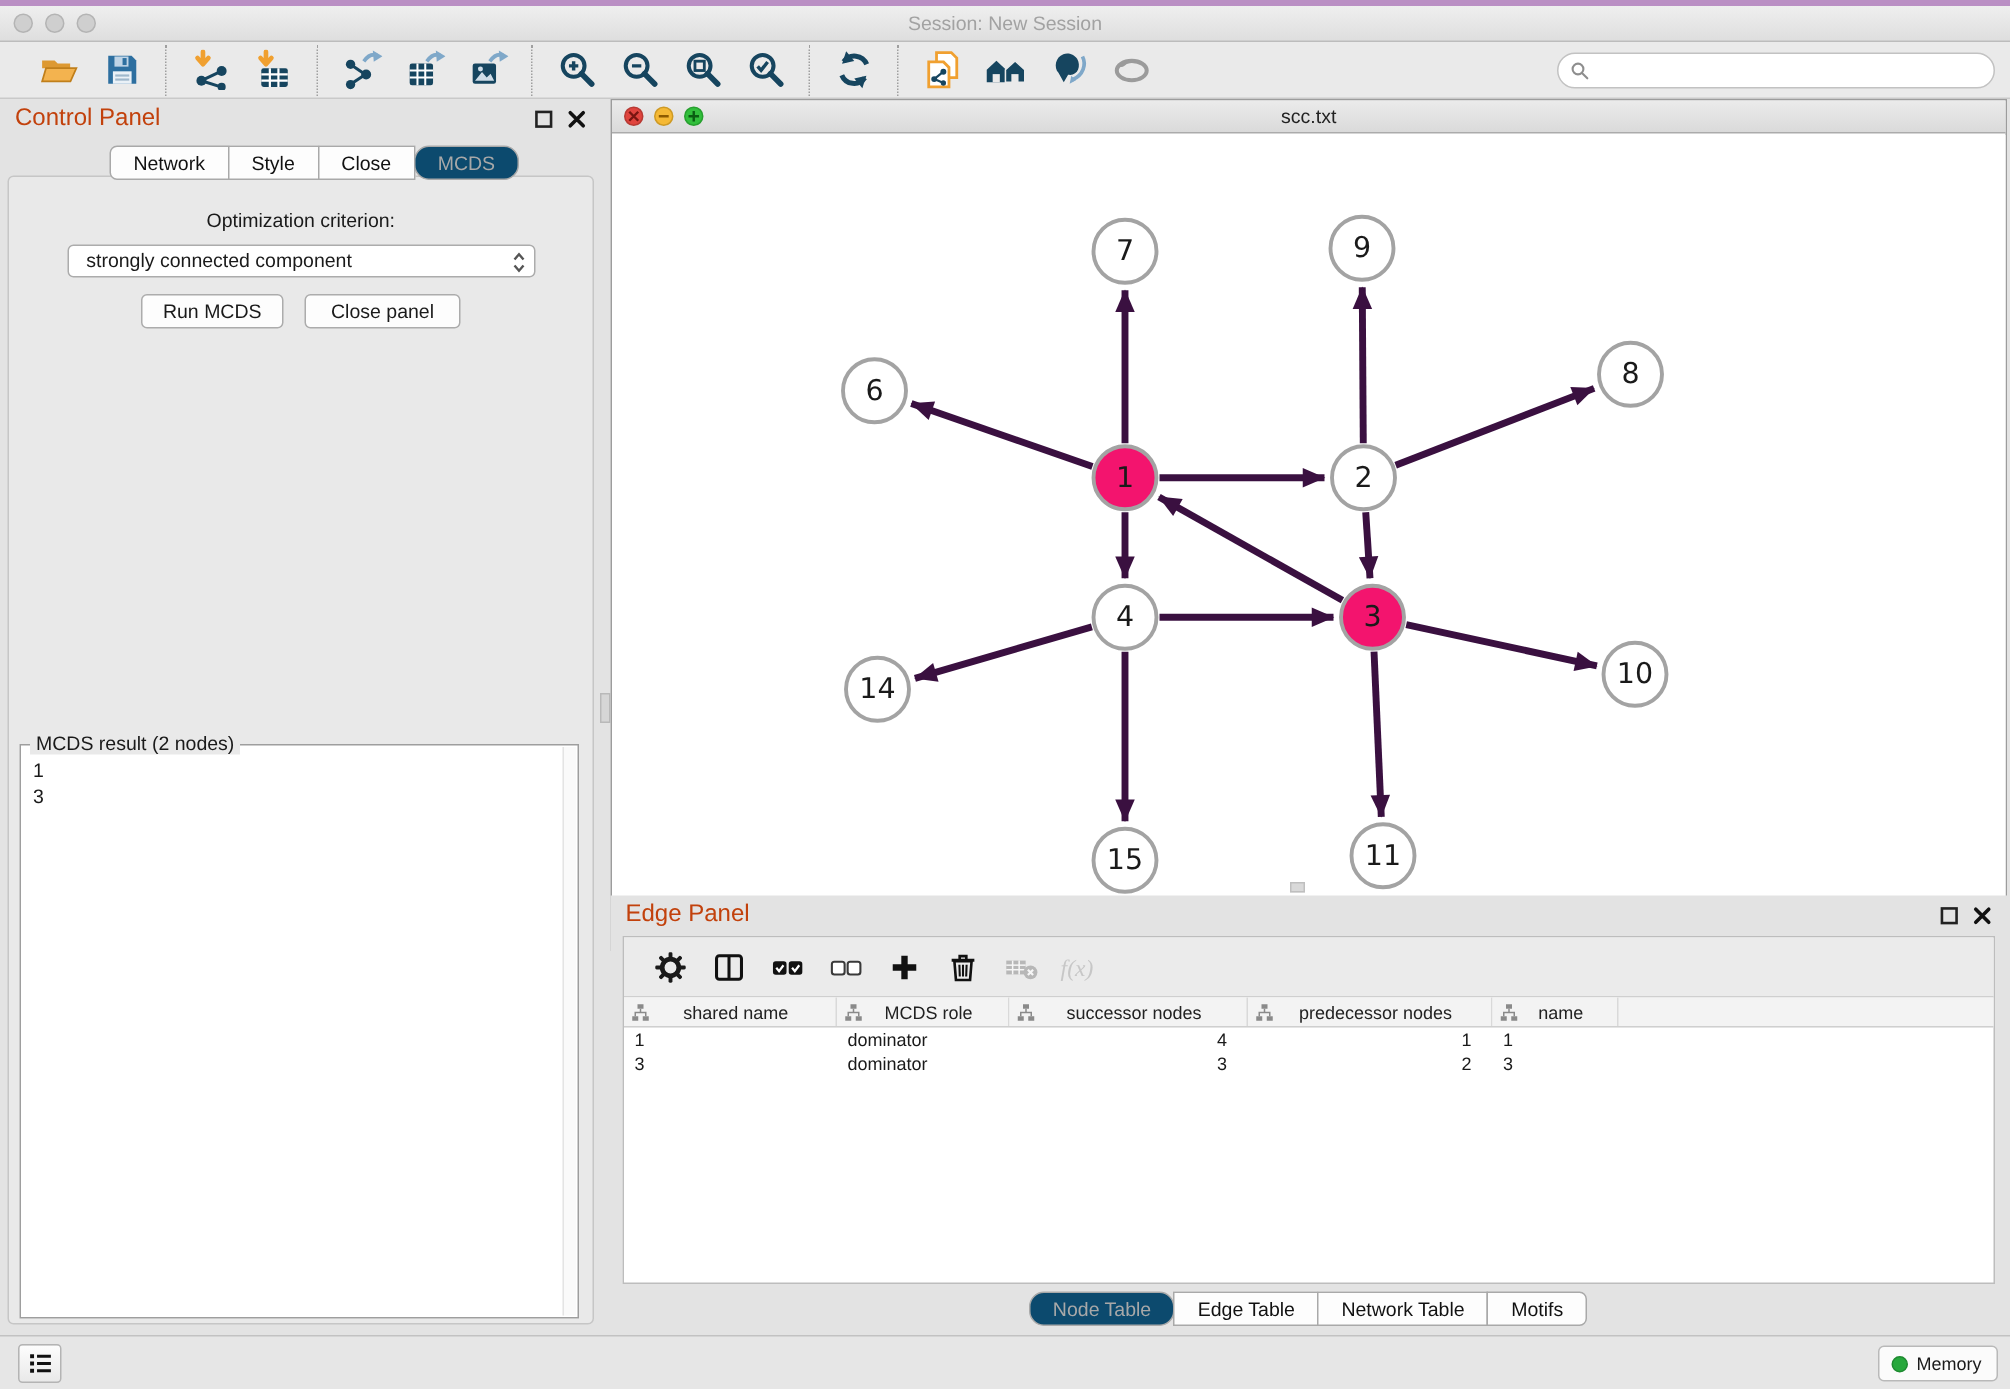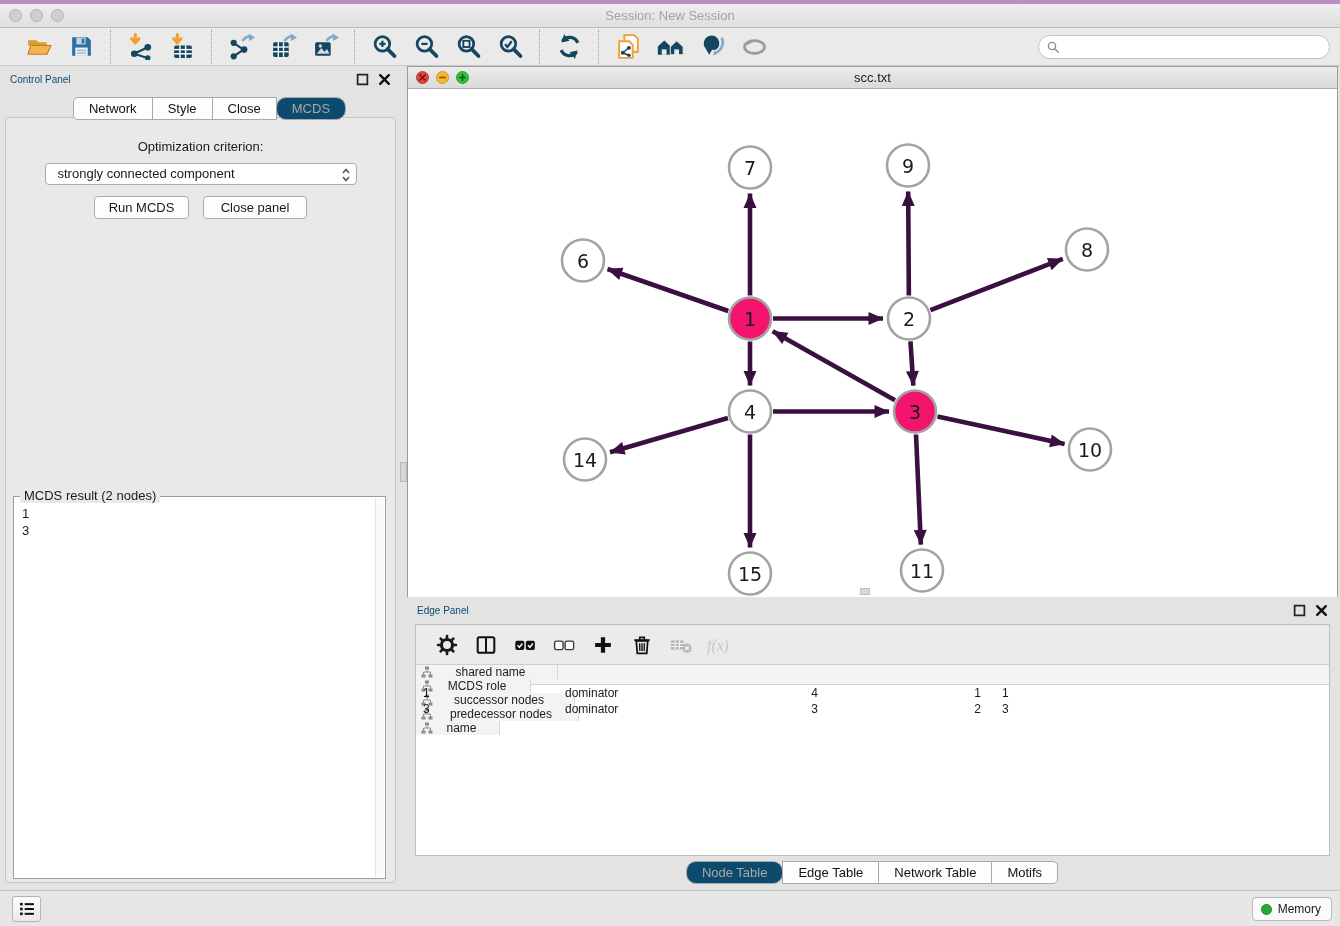--- a/index.html
+++ b/index.html
@@ -35,21 +35,21 @@
   .search-wrap { margin-left:auto; position:relative; width:292px; height:24px; }
   .search-wrap input {
     width:100%; height:100%; border:1px solid #C2C2C2; border-radius:12px;
     background:#fff; padding:0 10px 0 26px; font-size:12px; outline:none;
     font-family:"Liberation Sans", sans-serif;
   }
   .search-glass { position:absolute; left:8px; top:5px; width:14px; height:14px; }
 
   
   .panel-header { position:relative; height:26px; display:flex; align-items:center; padding:0 10px; }
-  .panel-title { font-size:10px; color:#0c4a6e; }
+  .panel-title { font-size:16px; color:#c2410c; }
   .panel-header-icons { margin-left:auto; display:flex; gap:9px; align-items:center; }
   .ph-icon { width:13px; height:13px; }
   .ph-icon svg { width:13px; height:13px; }
 
   .tabstrip { display:flex; justify-content:center; position:relative; z-index:3; }
   .tab {
     border:1px solid #A9A9A9; background:#FDFDFD; font-size:13px; color:#111;
     padding:3px 15px; margin-left:-1px; white-space:nowrap; cursor:default;
   }
   .tab:first-child { border-radius:5px 0 0 5px; }
@@ -117,21 +117,21 @@
     background:#fff; border:1px solid #BDBDBD;
   }
   .tp-toolbar {
     height:40px; background:#EBEBEB; border-bottom:1px solid #CFCFCF;
     display:flex; align-items:center; padding-left:12px; gap:2px;
   }
   .tp-btn { width:37px; height:32px; display:flex; align-items:center; justify-content:center; }
   .tp-btn svg { width:24px; height:24px; }
   .tp-btn.wide svg { width:34px; height:24px; }
   .tp-btn.disabled { opacity:.55; }
-  .tbl-header { display:flex; height:20px; background:#F3F3F3; font-size:12px; color:#222; border-bottom:1px solid #CFCFCF;flex-direction:column; }
+  .tbl-header { display:flex; height:20px; background:#F3F3F3; font-size:12px; color:#222; border-bottom:1px solid #CFCFCF; }
   .th { display:flex; align-items:center; border-right:1px solid #D9D9D9; background:#F3F3F3; padding:0 3px; }
   .th .hier { width:12px; height:12px; margin:0 2px; flex:0 0 auto; }
   .th .th-label { flex:1; text-align:center; padding-right:8px; }
   .tbl-rows { font-size:12px; }
   .tr { display:flex; height:16px; line-height:16px; }
   .td { padding:0 7px; overflow:hidden; white-space:nowrap; }
   .tp-tabs { position:absolute; left:0; right:0; bottom:2px; }
 
   
   .status-bar {

